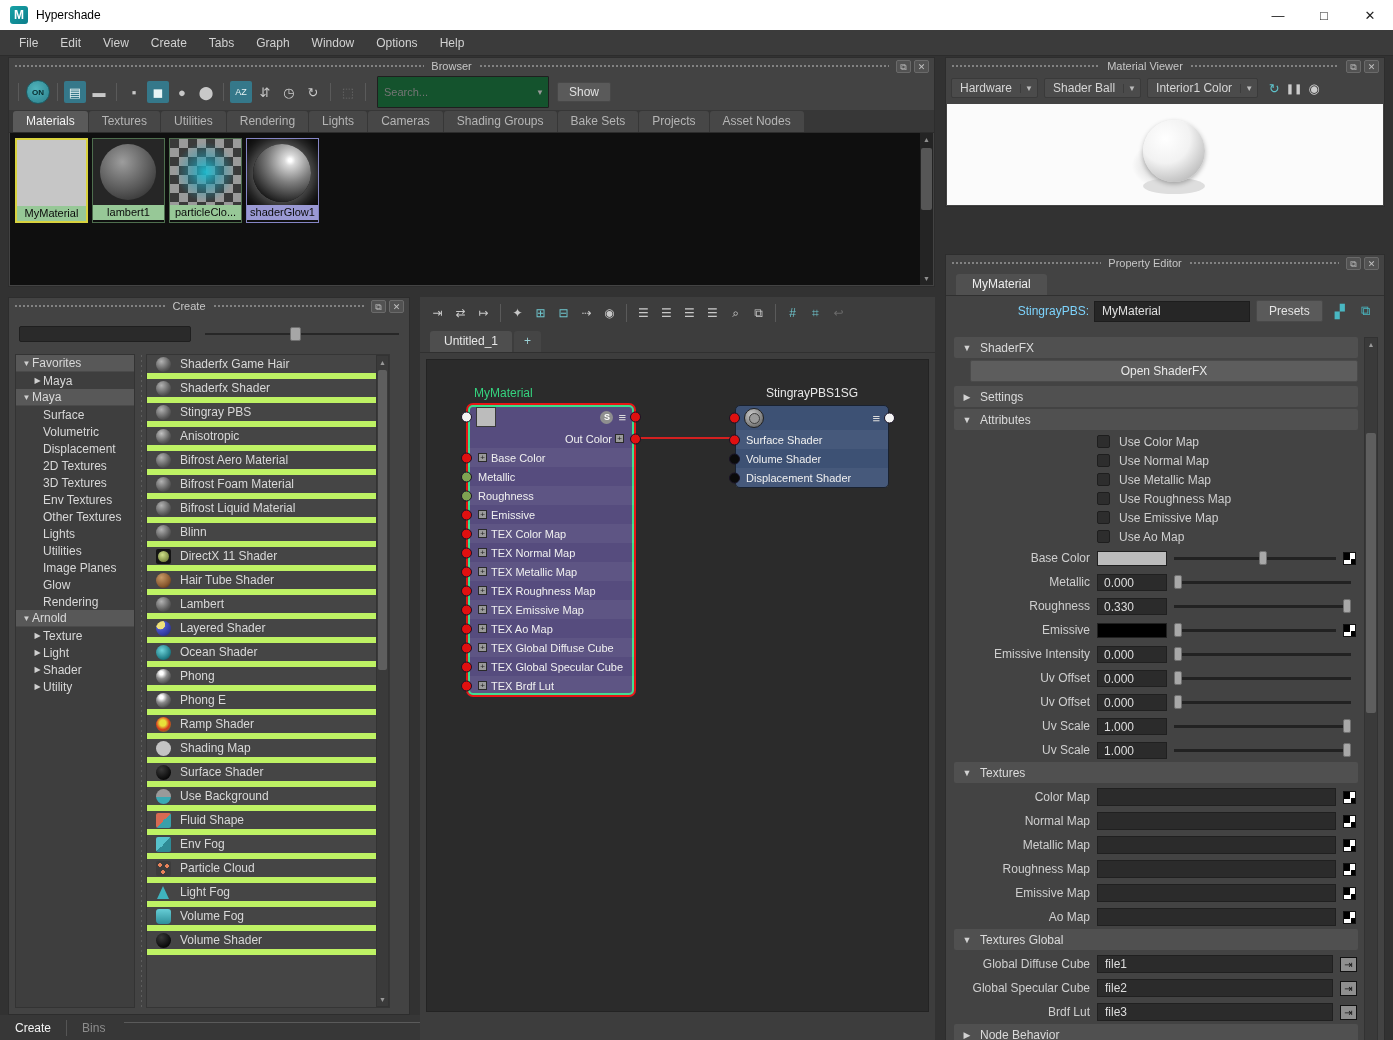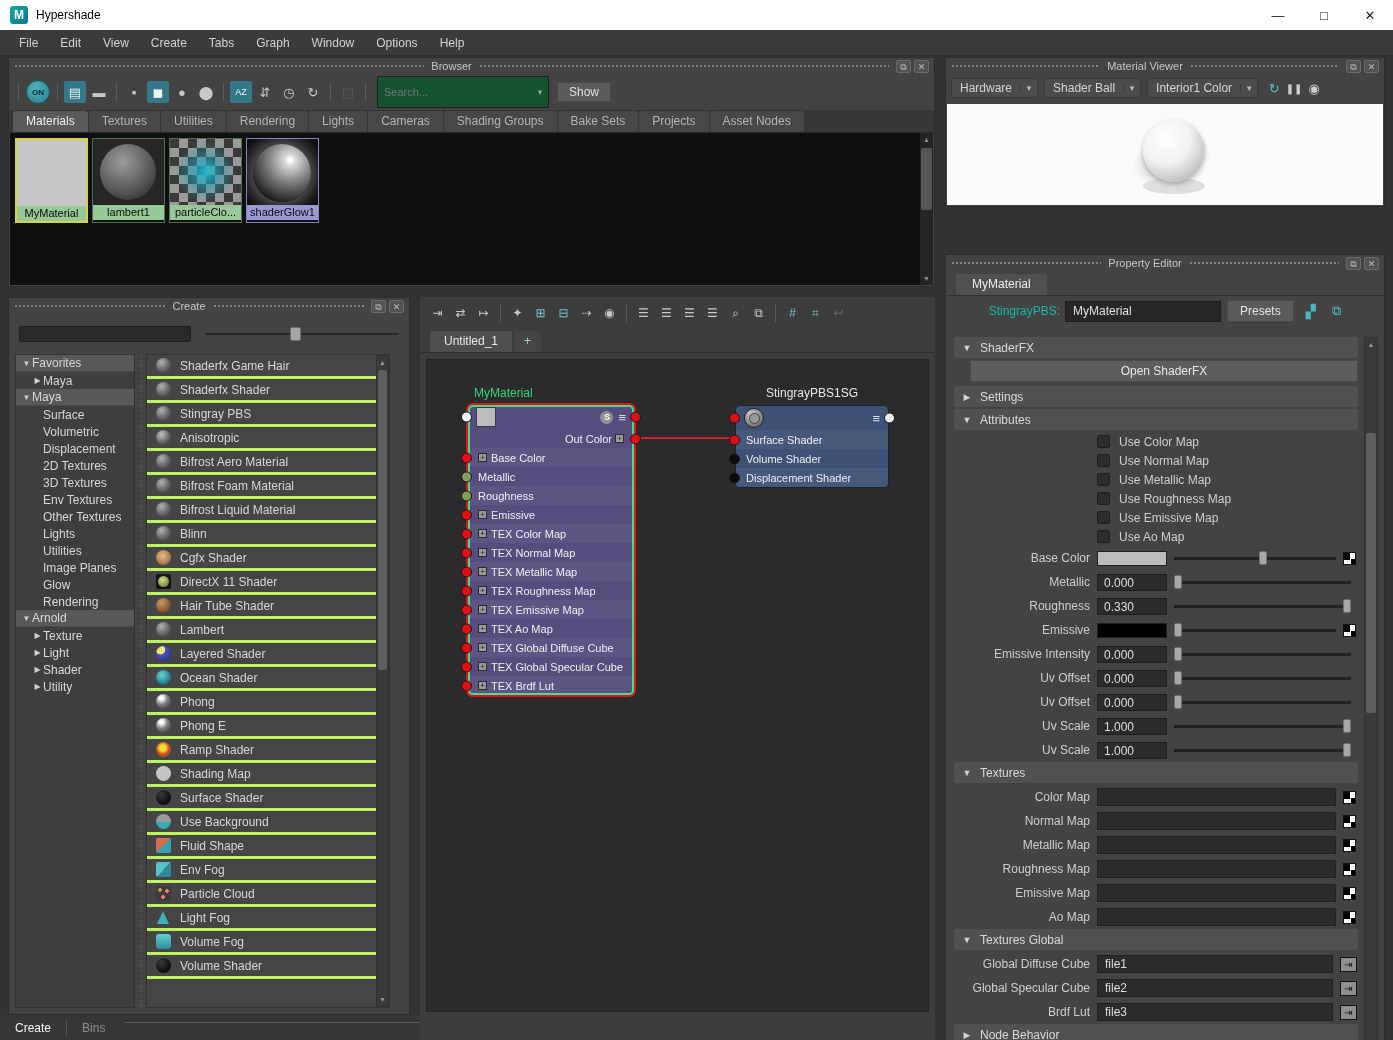--- a/index.html
+++ b/index.html
@@ -101,21 +101,21 @@
   .tree-row { height:17px; display:flex; align-items:center; color:#d8d8d8; white-space:nowrap; }
   .tree-row.hdr { background:#585858; border-bottom:1px solid #4a4a4a; }
   .tree-arrow { width:11px; text-align:center; font-size:8px; color:#cfcfcf; margin-left:5px; flex:none;}
   .tree-row.child { padding-left:16px; }
   .tree-row.child .tree-arrow { margin-left:0; }
   .cr-split { position:absolute; left:124px; top:0; bottom:0; width:5px;
               background-image:radial-gradient(#777 0.8px, transparent 1px); background-size:5px 5px;
               background-position:center; background-repeat:repeat-y; }
   .cr-list { position:absolute; left:131px; right:13px; top:0; bottom:0; background:#454545;
              border:1px solid #353535; overflow:hidden; }
-  .cl-row { height:24px; display:flex; align-items:center; padding-left:9px; border-bottom:3px solid #bef264;
+  .cl-row { height:24px; display:flex; align-items:center; padding-left:9px; border-bottom:6px solid #bef264;
             color:#d8d8d8; font-size:12px; gap:9px; }
   .cl-ic { width:15px; height:15px; border-radius:50%; flex:none;
            background:radial-gradient(circle at 36% 30%, #b2b2b2, #5c5c5c 60%, #2e2e2e); }
   .ic-sphere-aniso { background:radial-gradient(circle at 36% 30%, #c2c2c2, #5c5c5c 60%, #2e2e2e); }
   .ic-face-tan { background:radial-gradient(circle at 45% 40%, #e4c08e, #a87848 65%, #5c3c20); }
   .ic-face-dark { border-radius:2px; background:#141414; position:relative; }
   .ic-face-dark::after { content:""; position:absolute; inset:2px; border-radius:50%;
         background:radial-gradient(circle at 40% 35%, #cfe08a, #7d8a42 70%); }
   .ic-sphere-brown { background:radial-gradient(circle at 36% 30%, #c89a66, #8a5a30 60%, #402410); }
   .ic-sphere-layered { background:radial-gradient(circle at 30% 25%, #f0e27a 0 28%, #4a55c8 32%, #232a80 90%); }
@@ -194,21 +194,21 @@
   .mv-base { position:absolute; left:196px; top:74px; width:62px; height:16px; border-radius:50%; background:#dedede; }
   .mv-ball { position:absolute; left:196px; top:16px; width:62px; height:62px; border-radius:50%;
              background:radial-gradient(circle at 36% 30%, #ffffff 0%, #f2f2f2 42%, #cdcdcd 68%, #a2a2a2 100%);
              box-shadow:0 2px 5px rgba(0,0,0,0.28); }
 
   
   #prop-editor { left:945px; top:212px; width:440px; height:826px;margin-top:42px; }
   .pe-tabs { height:25px; display:flex; align-items:flex-end; padding-left:10px; border-bottom:1px solid #303030; }
   .pe-tab { padding:3px 16px 4px; background:#505050; color:#eee; border-radius:3px 3px 0 0; }
   .pe-name-row { height:30px; display:flex; align-items:center; }
-  .pe-type-label { width:119px; text-align:right; color:#14b8a6; padding-right:5px; }
+  .pe-type-label { width:148px; text-align:right; color:#7dd3fc; padding-right:5px; }
   .pe-name-field { width:156px; height:21px; background:#262626; border:1px solid #1d1d1d; color:#e0e0e0;
                    font-family:"Liberation Sans",sans-serif; font-size:12px; padding:0 7px; outline:none; }
   .presets-btn { margin-left:6px; padding:3px 12px; background:#5a5a5a; border:1px solid #494949;
                  border-radius:2px; color:#e4e4e4; }
   .pe-ic { width:18px; height:18px; margin-left:8px; display:flex; align-items:center; justify-content:center;
            color:#49b7c2; font-size:13px; }
   .pe-scroll { position:absolute; left:8px; right:26px; top:82px; bottom:3px; overflow:hidden; }
   .sec-bar { height:21px; background:#505050; border-radius:2px; display:flex; align-items:center;
              margin-bottom:2px; }
   .sec-arrow { width:26px; text-align:center; font-size:9px; color:#d2d2d2; }
@@ -469,24 +469,20 @@
           </div>
           <div class="cl-row">
             <span class="cl-ic ic-sphere"></span>
             <span>Bifrost Liquid Material</span>
           </div>
           <div class="cl-row">
             <span class="cl-ic ic-sphere"></span>
             <span>Blinn</span>
           </div>
           <div class="cl-row">
-            <span class="cl-ic ic-face-tan"></span>
-            <span>Cgfx Shader</span>
-          </div>
-          <div class="cl-row">
             <span class="cl-ic ic-face-dark"></span>
             <span>DirectX 11 Shader</span>
           </div>
           <div class="cl-row">
             <span class="cl-ic ic-sphere-brown"></span>
             <span>Hair Tube Shader</span>
           </div>
           <div class="cl-row">
             <span class="cl-ic ic-sphere"></span>
             <span>Lambert</span>

